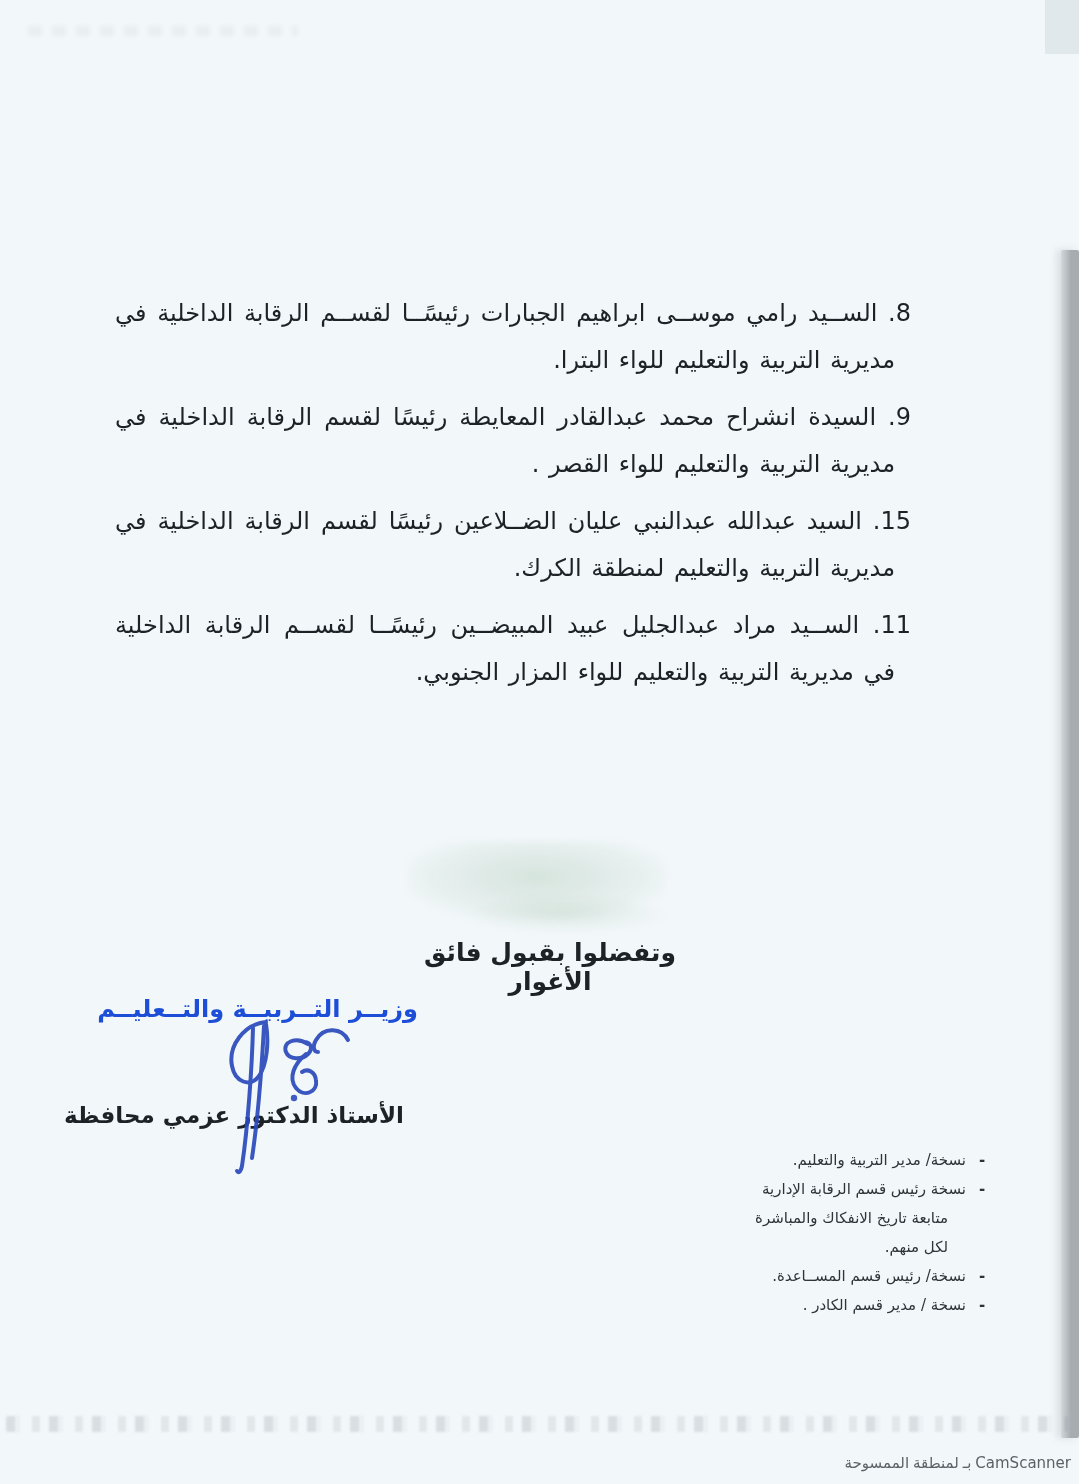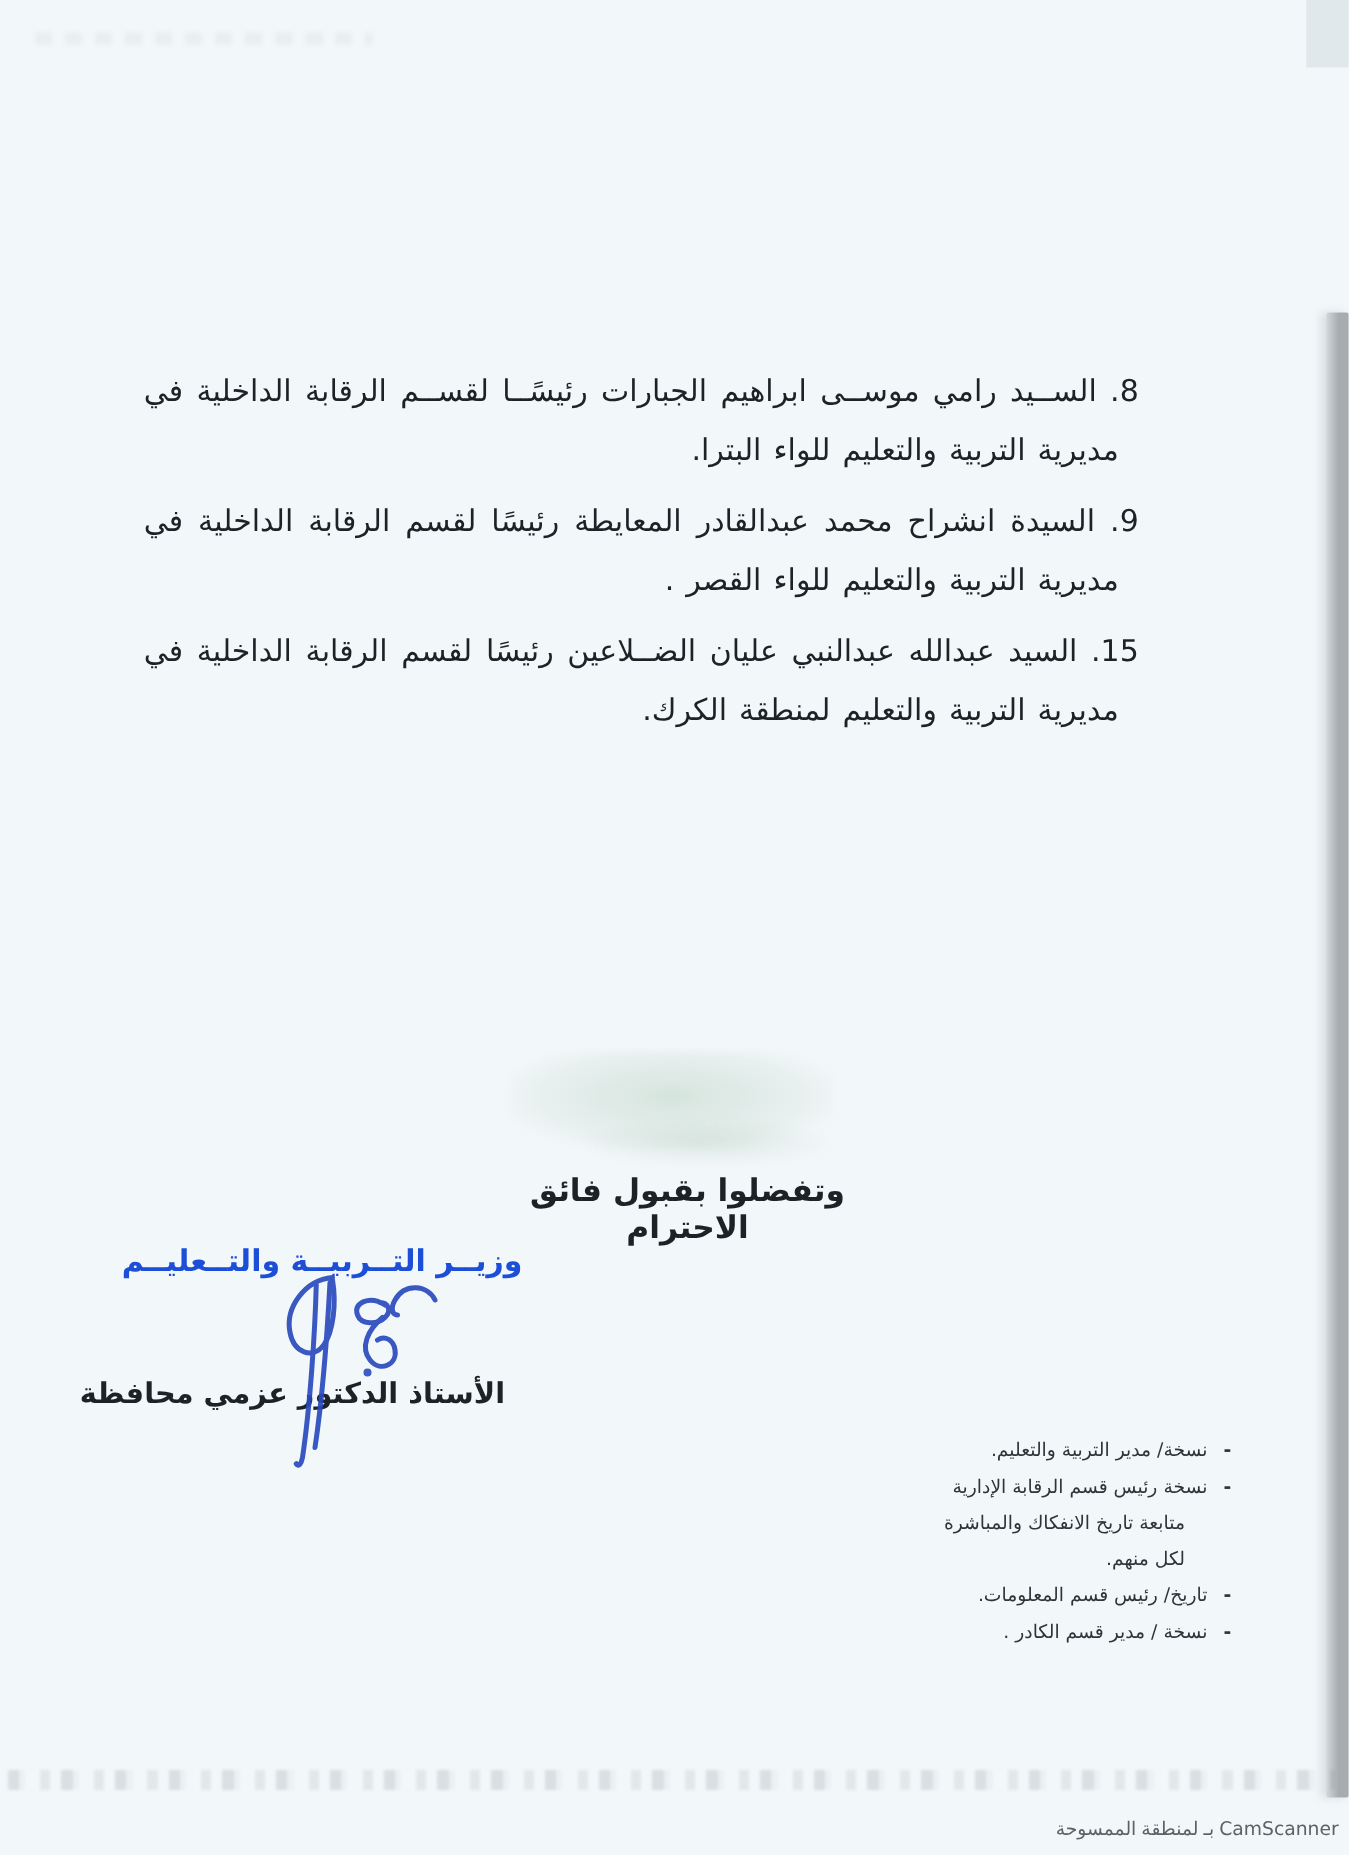--- a/index.html
+++ b/index.html
@@ -85,23 +85,24 @@
 <div class="scan-edge"></div>
 <div class="top-marks"></div>
 <div class="stamp-smudge"></div>
 <div class="stamp-smudge-2"></div>
 <div class="bleed-band"></div>
 
 <div class="list-block">
   <p class="list-item">8. الســيد رامي موســى ابراهيم الجبارات رئيسًــا لقســم الرقابة الداخلية في مديرية التربية والتعليم للواء البترا.</p>
   <p class="list-item">9. السيدة انشراح محمد عبدالقادر المعايطة رئيسًا لقسم الرقابة الداخلية في مديرية التربية والتعليم للواء القصر .</p>
   <p class="list-item">15. السيد عبدالله عبدالنبي عليان الضــلاعين رئيسًا لقسم الرقابة الداخلية في مديرية التربية والتعليم لمنطقة الكرك.</p>
+  <p class="list-item">11. الســيد مراد عبدالجليل عبيد المبيضــين رئيسًــا لقســم الرقابة الداخلية في مديرية التربية والتعليم للواء المزار الجنوبي.</p>
 </div>
 
-<div class="closing-line">وتفضلوا بقبول فائق الاحترام</div>
+<div class="closing-line">وتفضلوا بقبول فائق الأغوار</div>
 
 <div class="minister-title">وزيــر التــربيــة والتــعليــم</div>
 
 <svg class="signature-svg" viewBox="0 0 132 170" xmlns="http://www.w3.org/2000/svg">
   <g fill="none" stroke="#2b4abc" stroke-width="4" stroke-linecap="round" opacity="0.92">
     <path d="M44 14 C22 16 6 38 10 58 C13 74 28 80 37 68 C45 57 47 34 44 16"></path>
     <path d="M31 20 C30 58 26 118 20 158 C19 163 17 166 15 163"></path>
     <path d="M42 18 C40 55 36 110 30 150"></path>
     <path d="M86 36 C74 28 60 34 64 44 C67 52 80 52 86 46 C92 40 88 34 82 34"></path>
     <path d="M84 46 C72 56 66 70 74 80 C82 90 96 84 94 72 C93 64 86 60 80 64"></path>
@@ -119,21 +120,21 @@
   </div>
   <div class="cc-row">
     <span class="dash">-</span>
     <span>نسخة رئيس قسم الرقابة الإدارية</span>
   </div>
   <div class="cc-row cont">
     <span>متابعة تاريخ الانفكاك والمباشرة لكل منهم.</span>
   </div>
   <div class="cc-row">
     <span class="dash">-</span>
-    <span>تاريخ/ رئيس قسم المعلومات.</span>
+    <span>نسخة/ رئيس قسم المســاعدة.</span>
   </div>
   <div class="cc-row">
     <span class="dash">-</span>
     <span>نسخة / مدير قسم الكادر .</span>
   </div>
 </div>
 
 <div class="footer-watermark">
   <span>الممسوحة</span>
   <span>لمنطقة</span>

